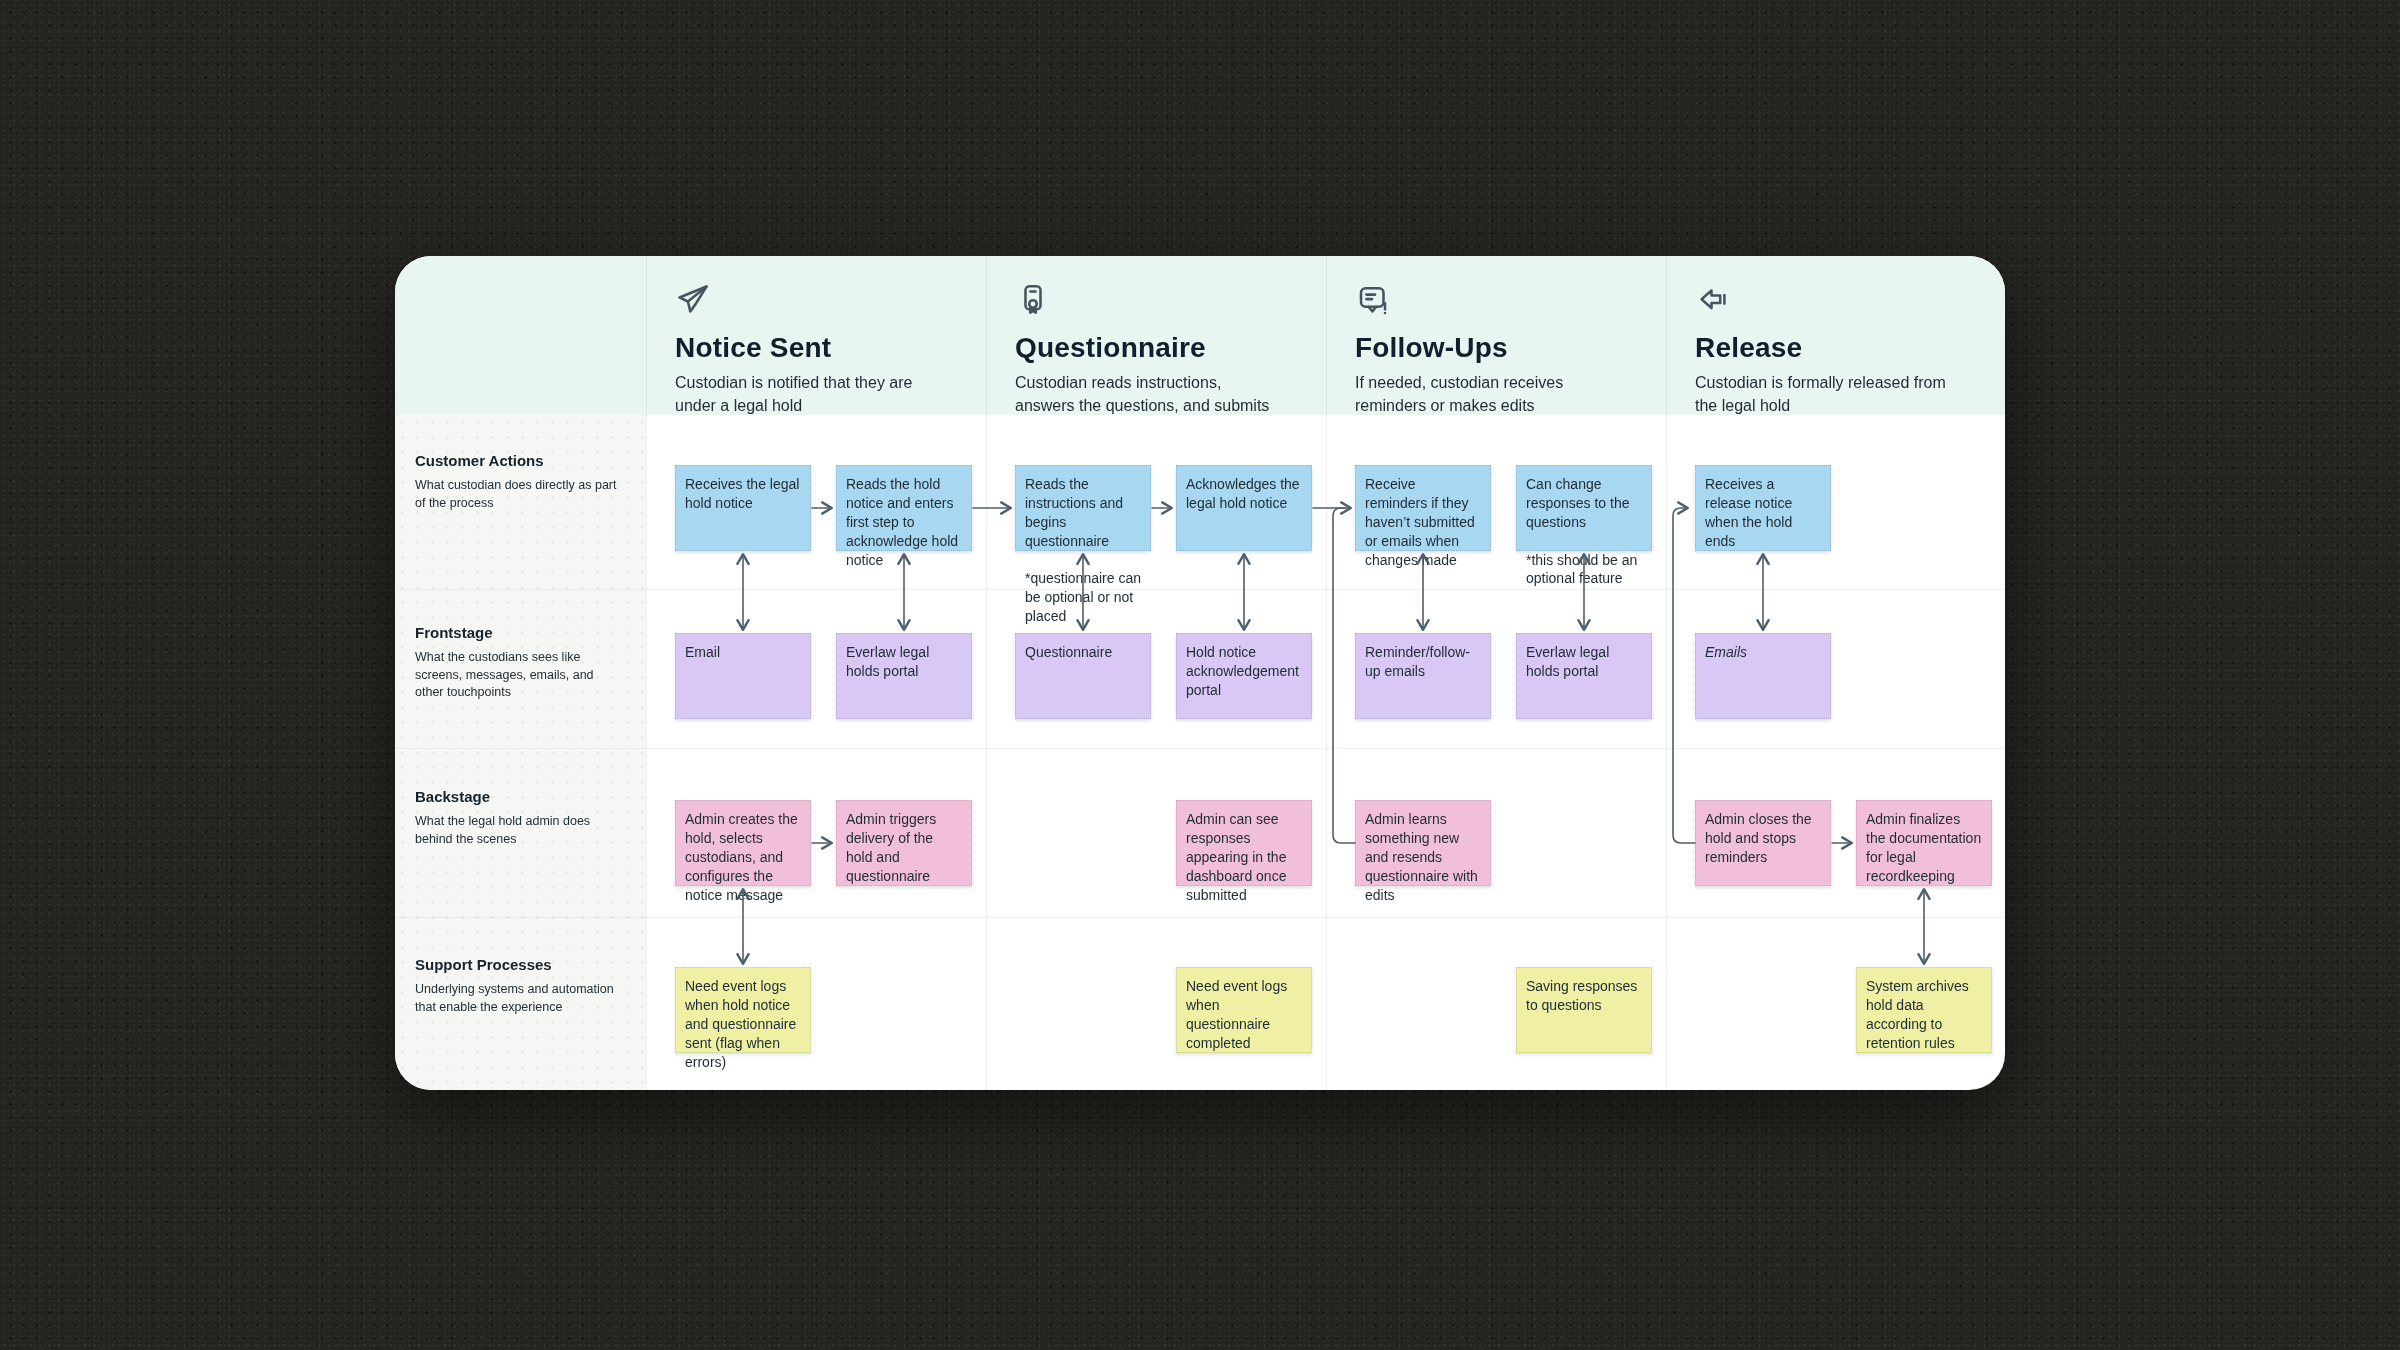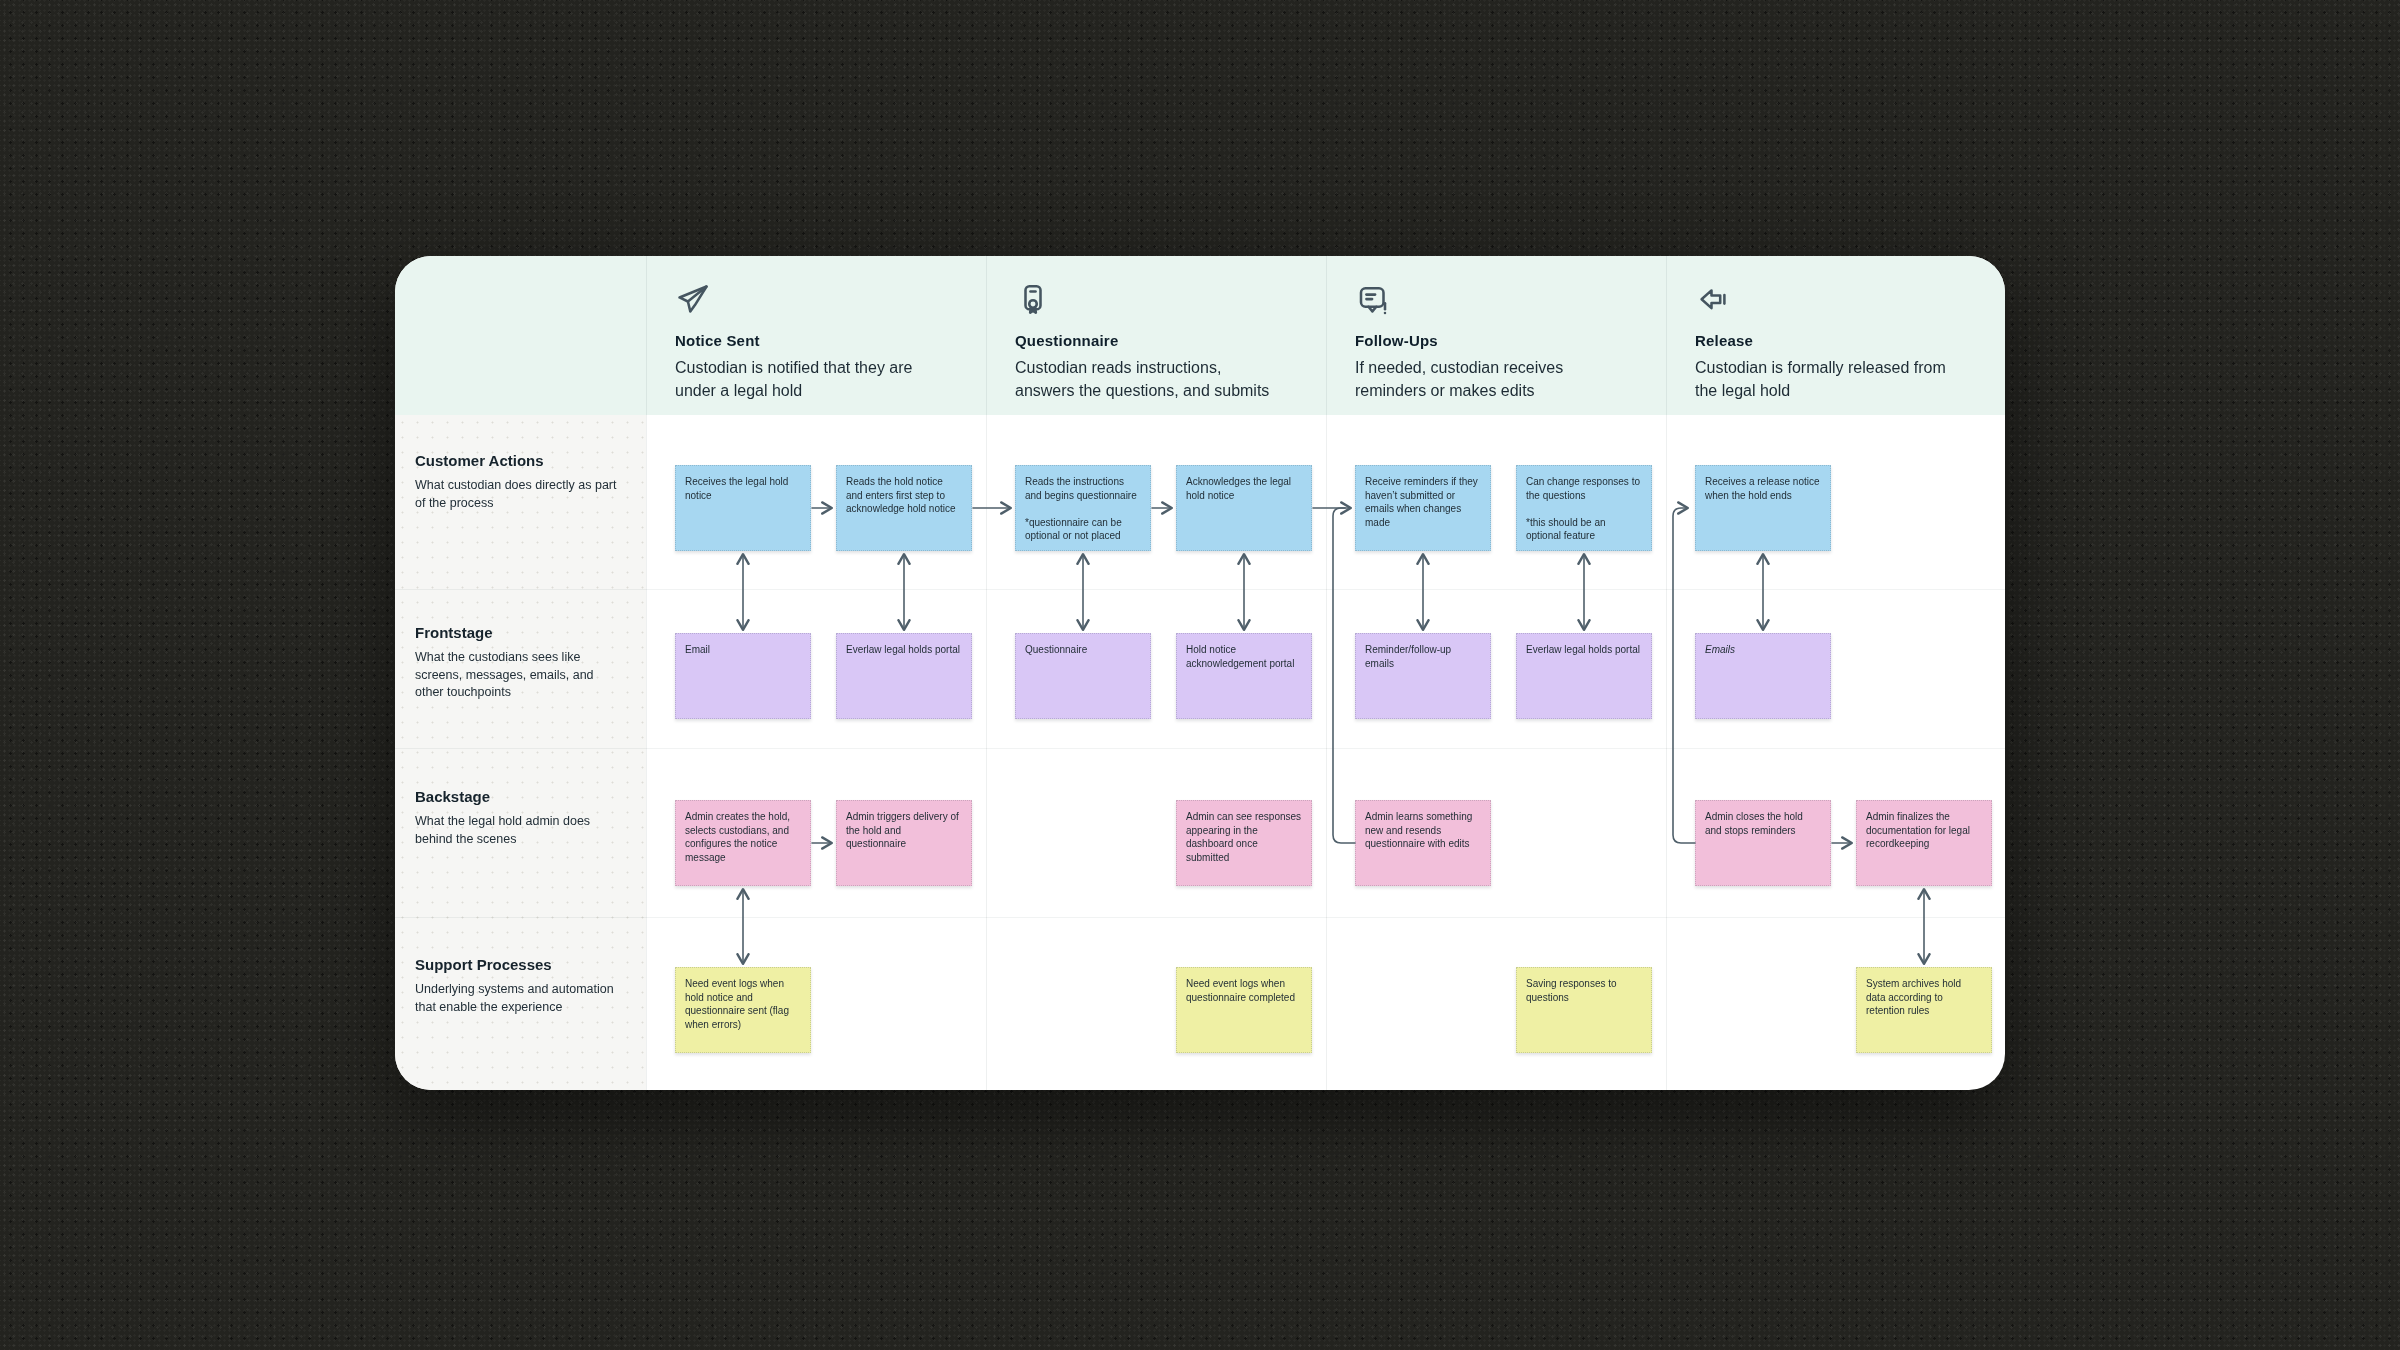--- a/index.html
+++ b/index.html
@@ -27,31 +27,31 @@
   .label-col{
     position:absolute;left:0;top:159px;width:251px;height:675px;
     background-color:#f6f6f4;
     background-image:radial-gradient(circle,#dddcd6 0.9px, transparent 1.1px);
     background-size:15px 15px;
   }
   .col-divider{position:absolute;top:0;width:1px;height:834px;background:rgba(20,45,45,0.07);}
   .row-divider{position:absolute;left:0;width:1610px;height:1px;background:rgba(20,45,45,0.06);}
   .phase-header{position:absolute;top:0;height:159px;width:300px;padding:26px 0 0 29px;box-sizing:content-box;}
   .phase-icon{width:36px;height:36px;margin-bottom:10px;color:#455560;}
-  .phase-title{font-size:15px;font-weight:bold;color:#0f1f2b;letter-spacing:0.2px;margin-bottom:7px;}
+  .phase-title{font-size:28px;font-weight:bold;color:#0f1f2b;letter-spacing:0.2px;margin-bottom:7px;}
   .phase-subtitle{font-size:16px;line-height:1.45;color:#1d2b34;white-space:pre-line;}
   .row-label{position:absolute;left:20px;width:208px;}
   .row-title{font-size:15px;font-weight:bold;color:#16232c;margin-bottom:8px;}
   .row-desc{font-size:12.5px;line-height:1.4;color:#222f38;}
   .note{
     position:absolute;width:136px;height:86px;box-sizing:border-box;
     padding:9px 9px;border:1px dotted rgba(30,50,60,0.18);
     box-shadow:0 2px 3px rgba(40,50,60,0.14);
   }
-  .note .note-text{font-size:10px;line-height:1.35;color:#1f2b33;white-space:pre-line;font-weight:500;}
+  .note .note-text{font-size:14px;line-height:1.35;color:#1f2b33;white-space:pre-line;font-weight:500;}
   .note.blue{background:#a7d7f1;}
   .note.purple{background:#d9c7f6;}
   .note.pink{background:#f2bfda;}
   .note.yellow{background:#eff0a4;}
   .arrows{position:absolute;left:0;top:0;pointer-events:none;}
 </style>
 </head>
 <body>
 
 <div class="card">

